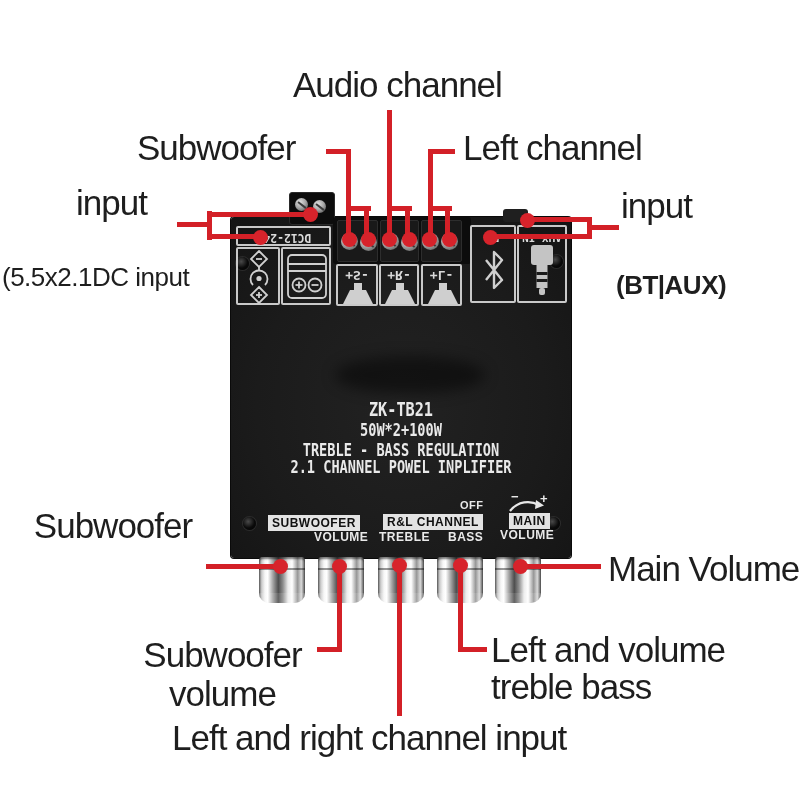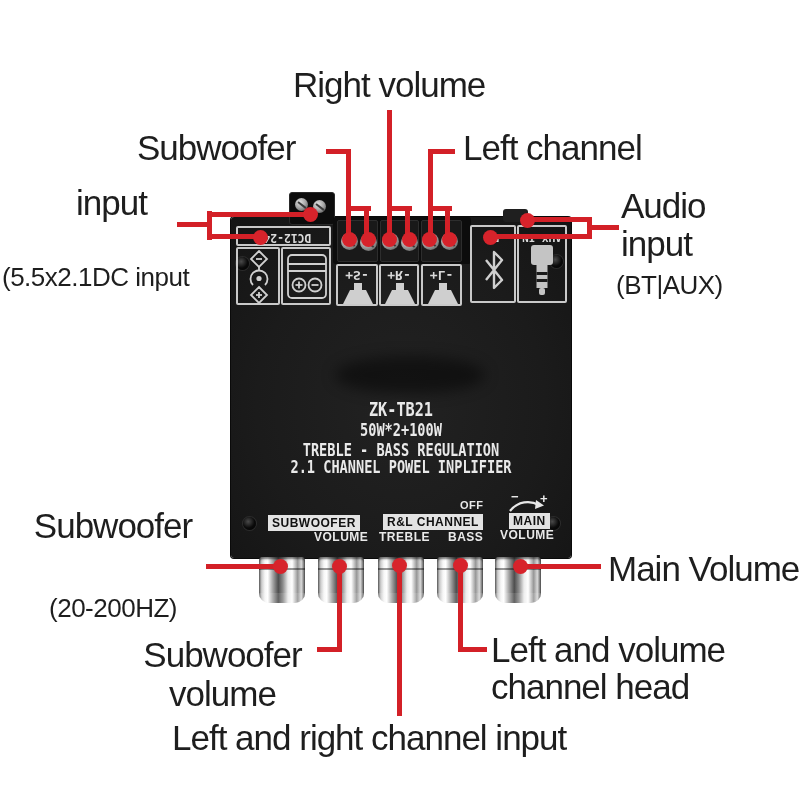--- a/index.html
+++ b/index.html
@@ -56,52 +56,50 @@
         box-shadow:inset 0 2px 2px rgba(0,0,0,.5);}
   .knob::before{content:"";position:absolute;left:0;right:0;top:11px;height:2px;background:rgba(0,0,0,.4);}
   .knob::after{content:"";position:absolute;left:0;right:0;bottom:0;height:10px;
                border-radius:0 0 10px 10px;background:rgba(255,255,255,.12);}
 </style>
 </head>
 <body>
 
 <div id="canvas">
 
-  <div class="lbl" style="left:293px;top:66px;">Right volume</div>
+  <div class="lbl" style="left:293px;top:66px;">Audio channel</div>
   <div class="lbl" style="left:137px;top:129px;">Subwoofer</div>
   <div class="lbl" style="left:463px;top:129px;">Left channel</div>
 
   <div class="lbl" style="left:76px;top:184px;">
     <div>input</div>
   </div>
   <div class="note" style="left:2px;top:262px;">
     <div>(5.5x2.1DC input</div>
   </div>
 
   <div class="lbl" style="left:621px;top:187px;">
-    <div>Audio</div>
     <div>input</div>
   </div>
-  <div class="note" style="left:616px;top:270px;">(BT|AUX)</div>
+  <div class="note" style="left:616px;top:270px;font-weight:bold;">(BT|AUX)</div>
 
   <div class="lbl center" style="left:8px;top:506px;width:210px;line-height:39px;">
     <div>Subwoofer</div>
   </div>
-  <div class="note center" style="left:8px;top:593px;width:210px;">(20-200HZ)</div>
 
   <div class="lbl" style="left:608px;top:550px;">Main Volume</div>
 
   <div class="lbl center" style="left:120px;top:635px;width:205px;line-height:39px;">
     <div>Subwoofer</div>
     <div>volume</div>
   </div>
 
   <div class="lbl" style="left:491px;top:631px;line-height:37px;">
     <div>Left and volume</div>
-    <div>channel head</div>
+    <div>treble bass</div>
   </div>
 
   <div class="lbl" style="left:172px;top:719px;">Left and right channel input</div>
 
   <div id="board"></div>
   <div class="smudge"></div>
 
   <div class="hole" style="left:236px;top:257px;"></div>
   <div class="hole" style="left:550px;top:255px;"></div>
   <div class="hole" style="left:243px;top:517px;"></div>

